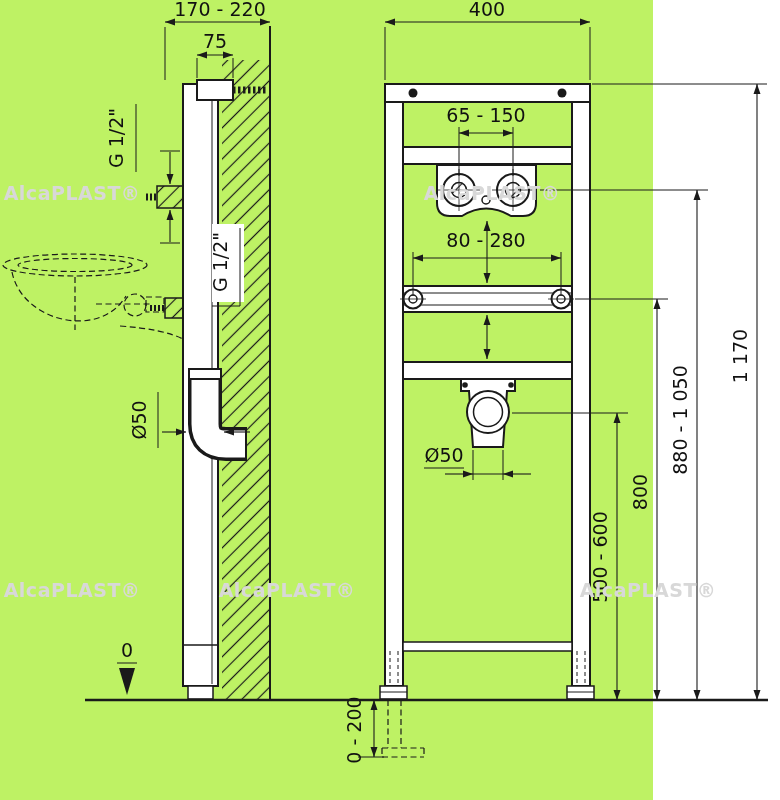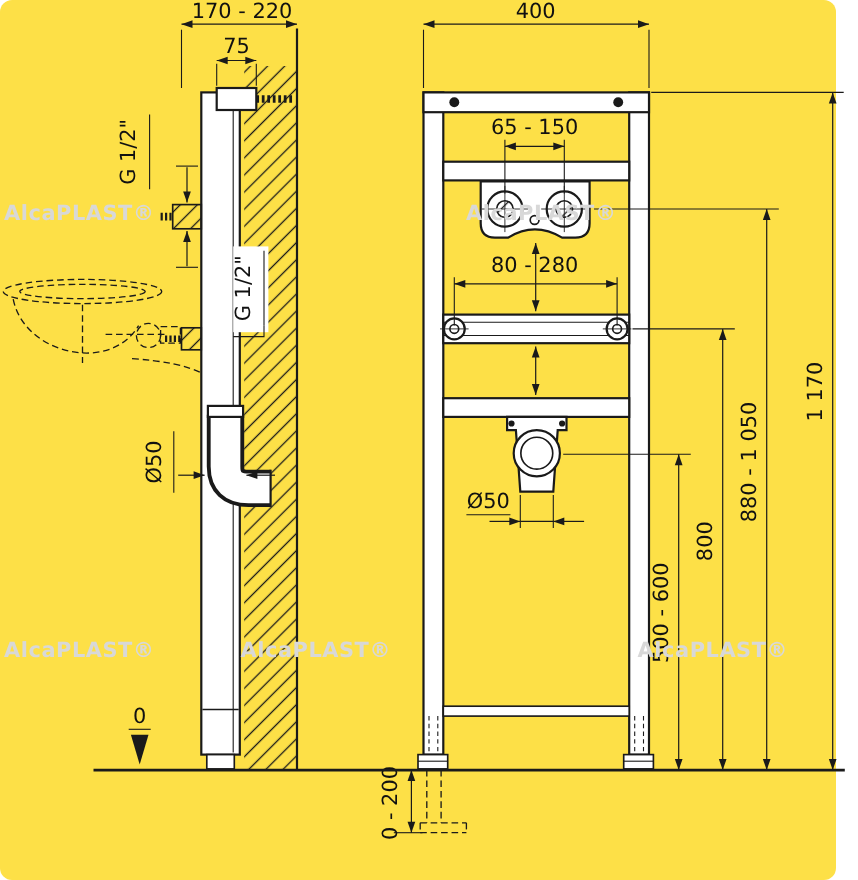--- a/index.html
+++ b/index.html
@@ -1,16 +1,16 @@
 <!DOCTYPE html>
 <html><head>
 <meta charset="utf-8">
 <style>
   html,body{margin:0;padding:0;background:#ffffff;}
-  .stage{width:760px;height:800px;position:relative;background:#fde047;border-radius:11px;}
+  .stage{width:653px;height:800px;position:relative;background:#bef264;}
   svg text{font-family:"DejaVu Sans","Liberation Sans",sans-serif;font-size:19px;fill:#111;}
   .tc{text-anchor:middle;}
   .wm{font-size:19px;fill:#d8d8d8;font-weight:bold;letter-spacing:.5px;}
   .th2{stroke:#1a1a1a;stroke-width:2;fill:#fff;}
   .th2n{stroke:#1a1a1a;stroke-width:2;fill:none;}
   .th15{stroke:#1a1a1a;stroke-width:1.5;fill:#fff;}
   .thin{stroke:#1a1a1a;stroke-width:1;fill:none;}
   .dl{stroke:#1a1a1a;stroke-width:1.1;fill:none;}
   .dash{stroke:#1a1a1a;stroke-width:1.2;fill:none;stroke-dasharray:6 3.5;}
   .dash2{stroke:#1a1a1a;stroke-width:1;fill:none;stroke-dasharray:4 3;}

